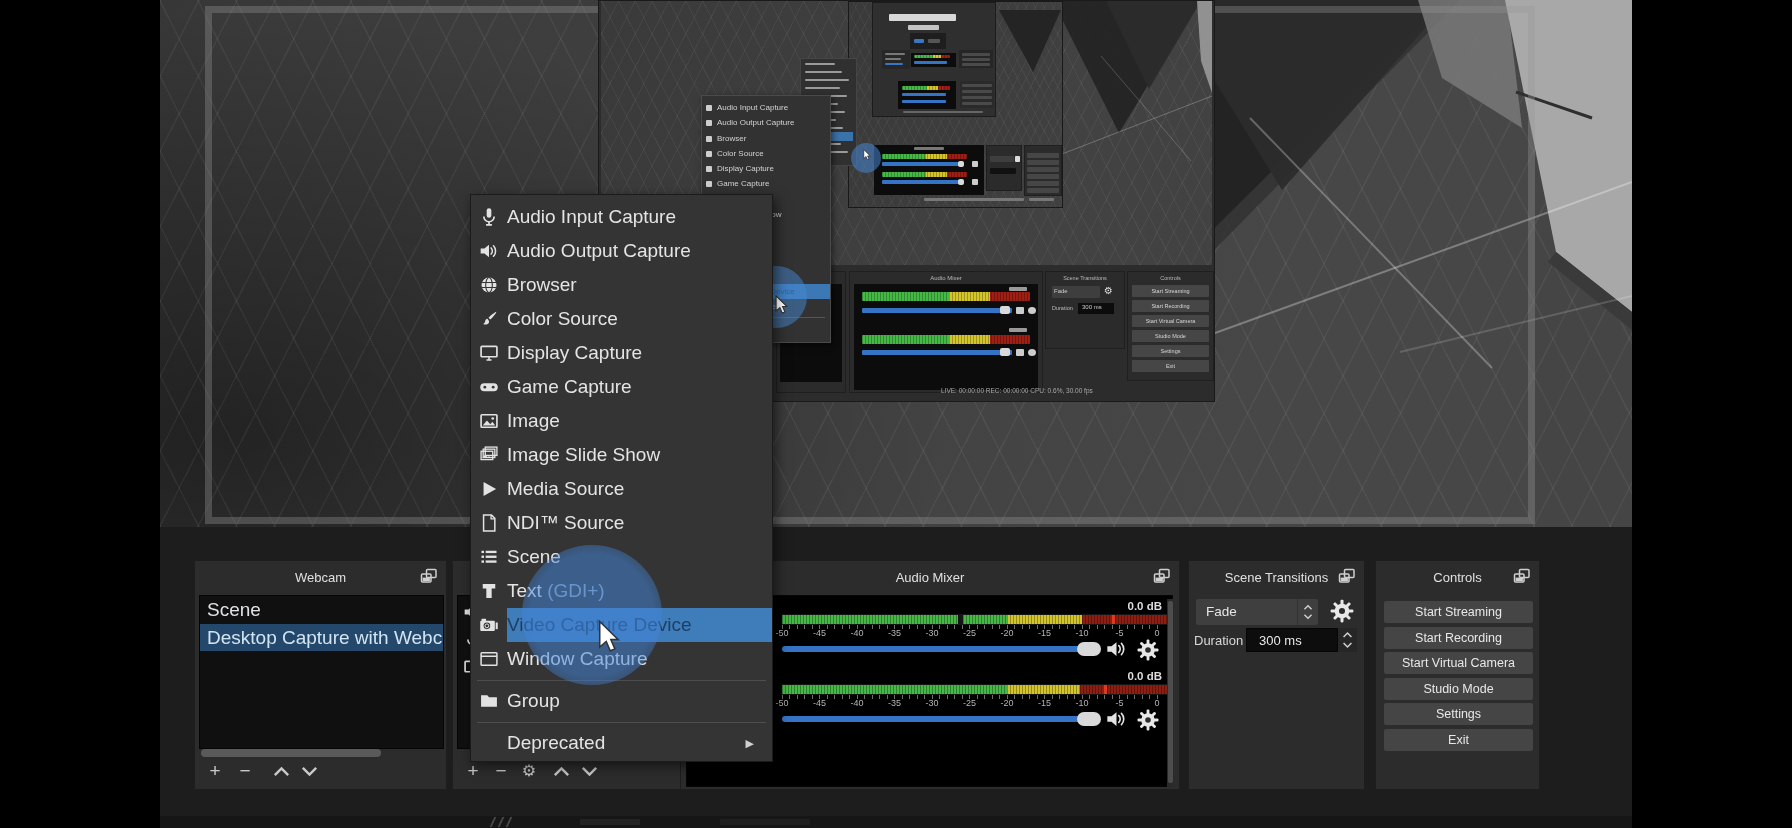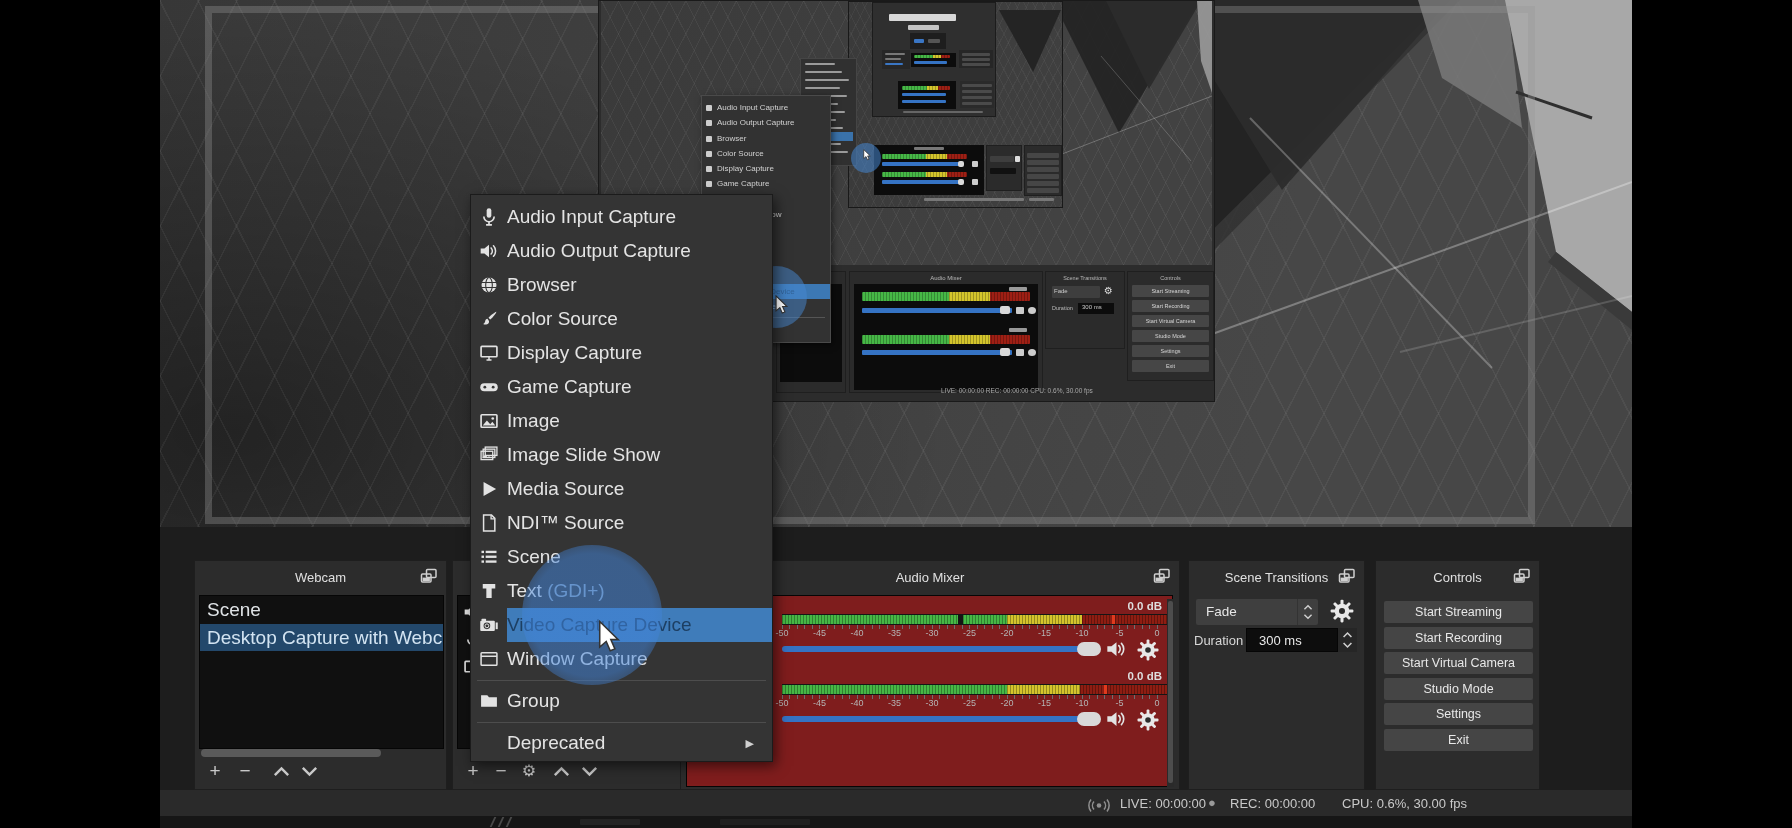--- a/index.html
+++ b/index.html
@@ -74,21 +74,21 @@
   .scene-row{height:27.5px;line-height:27.5px;font-size:19px;color:#dfe3e6;padding-left:7px;
      white-space:nowrap;overflow:hidden;}
   .scene-row.sel{background:#23486b;color:#d3e4f2;}
   .hscroll{position:absolute;left:6px;top:188px;width:180px;height:8px;border-radius:4px;background:#5a5a5a;}
   .tbtn{position:absolute;top:198px;width:24px;height:24px;color:#c9c9c9;font-size:19px;line-height:24px;
      text-align:center;cursor:pointer;}
   .tbtn svg{margin-top:6px;}
   .srcicon{position:absolute;left:5px;width:18px;height:18px;}
 
   
-  #mixerblack{position:absolute;left:5px;top:34px;width:487px;height:192px;background:#7f1d1d;border:1px solid #060606;box-sizing:border-box;}
+  #mixerblack{position:absolute;left:5px;top:34px;width:487px;height:192px;background:#000000;border:1px solid #060606;box-sizing:border-box;}
   .ch{position:absolute;left:95px;width:385px;height:66px;}
   .dbl{position:absolute;right:5px;top:0;font-size:11.5px;font-weight:bold;color:#dedede;}
   .meter{position:absolute;left:0;top:14px;width:385px;height:11px;background:#151515;}
   .seg{position:absolute;top:1px;height:9px;
      background-image:repeating-linear-gradient(90deg, rgba(0,0,0,.3) 0 1px, transparent 1px 3px);}
   .seg.g{background-color:#46b846;} .seg.y{background-color:#d4c52c;} .seg.r{background-color:#8e1d12;}
   .peak{position:absolute;top:1px;width:3px;height:9px;background:#e03a1e;}
   .ticks{position:absolute;left:0;top:25px;width:385px;height:12px;}
   .ticks::before{content:'';position:absolute;left:0;top:0;width:376px;height:3.5px;
      background:repeating-linear-gradient(90deg,#6f6f6f 0 1px,transparent 1px 7.5px);}
@@ -518,33 +518,20 @@
     <div id="controls-buttons">
         <div class="cbtn" style="top: 40px;">Start Streaming</div>
         <div class="cbtn" style="top: 65.5px;">Start Recording</div>
         <div class="cbtn" style="top: 91px;">Start Virtual Camera</div>
         <div class="cbtn" style="top: 116.5px;">Studio Mode</div>
         <div class="cbtn" style="top: 142px;">Settings</div>
         <div class="cbtn" style="top: 167.5px;">Exit</div>
       </div>
   </div>
 
-  <div id="statusbar">
-    <span class="sitem" style="left:925px;top:8px"><svg width="28" height="15" viewBox="0 0 26 15">
-          <g stroke="#8f8f8f" fill="none" stroke-width="1.5">
-            <path d="M8 3.5a6 6 0 0 0 0 8M5 1.5a9.5 9.5 0 0 0 0 12"></path>
-            <path d="M18 3.5a6 6 0 0 1 0 8M21 1.5a9.5 9.5 0 0 1 0 12"></path>
-          </g>
-          <circle cx="13" cy="7.5" r="2.3" fill="#8f8f8f"></circle>
-        </svg></span>
-    <span class="sitem" style="left:960px">LIVE: 00:00:00</span>
-    <span class="sitem" style="left:1048px;top:5px;color:#9a9a9a">●</span>
-    <span class="sitem" style="left:1070px">REC: 00:00:00</span>
-    <span class="sitem" style="left:1182px">CPU: 0.6%, 30.00 fps</span>
-  </div>
   <div id="bottomband">
     <div class="slash" style="left:332px"></div>
     <div class="slash" style="left:340px"></div>
     <div class="slash" style="left:348px"></div>
     <div class="dash" style="left:420px;top:3px;width:60px;height:6px;background:#242424"></div>
     <div class="dash" style="left:560px;top:3px;width:90px;height:6px;background:#202020"></div>
   </div>
 
   <div id="menu">
       <div class="menu-item">

